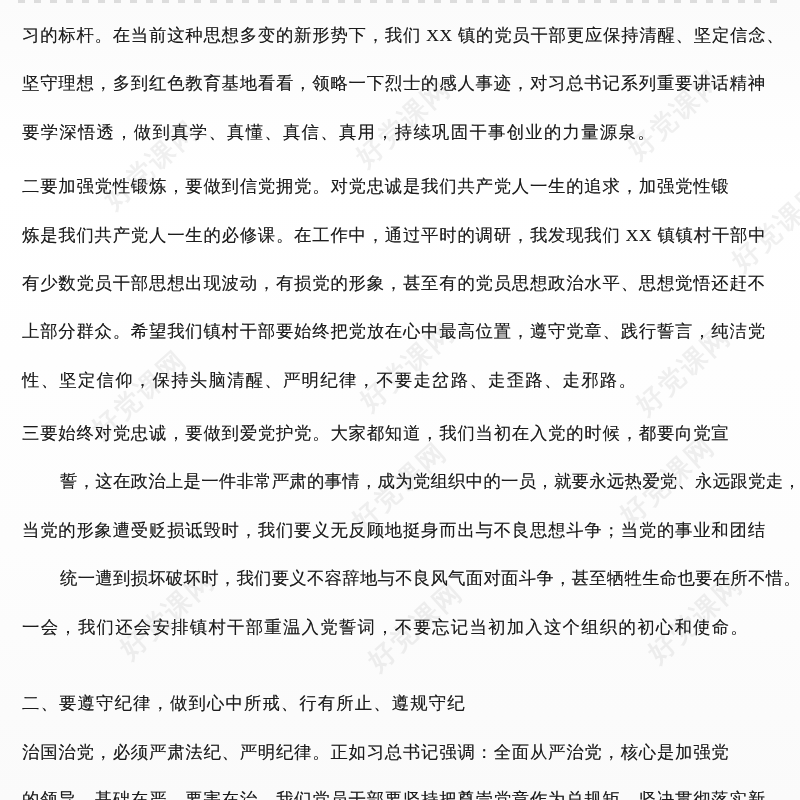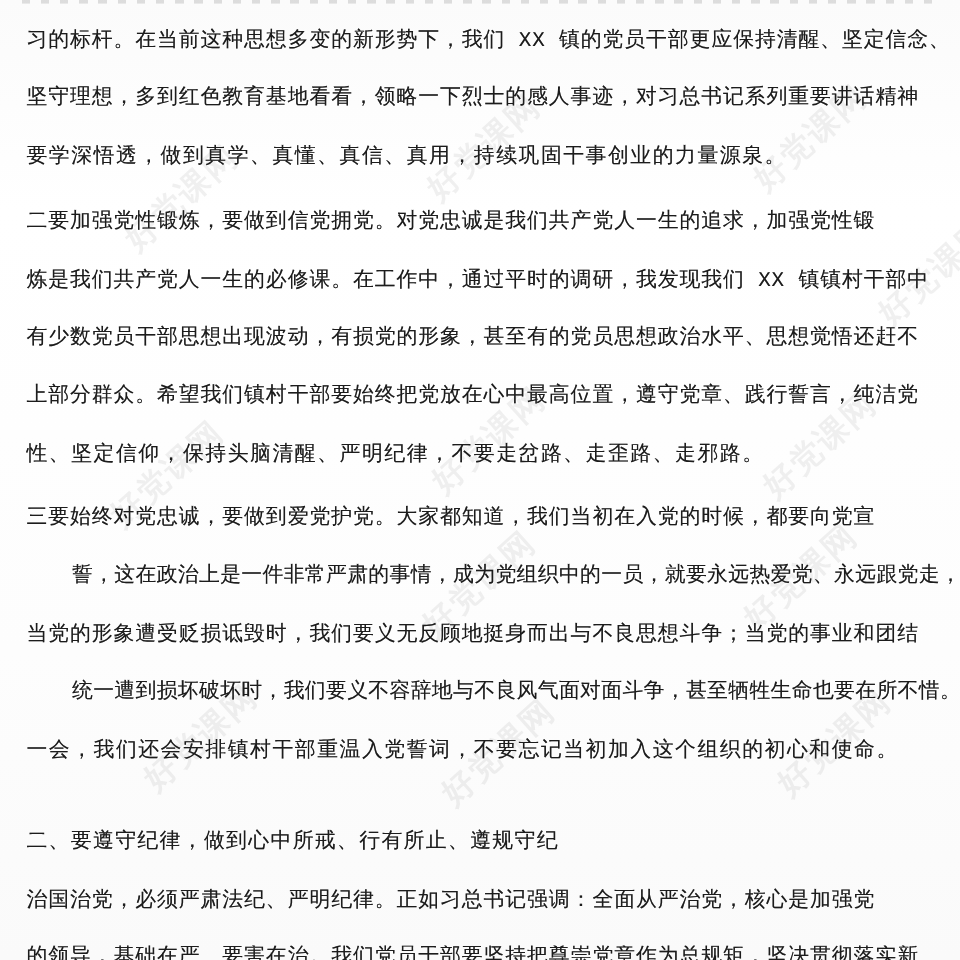--- a/index.html
+++ b/index.html
@@ -60,21 +60,21 @@
     position: absolute;
     inset: 0;
     z-index: 3;
   }
 
   .ln {
     position: absolute;
     left: 0;
     width: 800px;
     color: #1c1c1c;
-    font-family: Liberation Mono, monospace;
+    font-family: Liberation Serif, serif;
     font-size: 17.4px;
     line-height: 22px;
     letter-spacing: 0.6px;
     white-space: nowrap;
     
     text-shadow: 0 0 0.35px rgba(0,0,0,0.45);
   }
   .ln > span {
     display: inline-block;
     padding-left: 22px;

